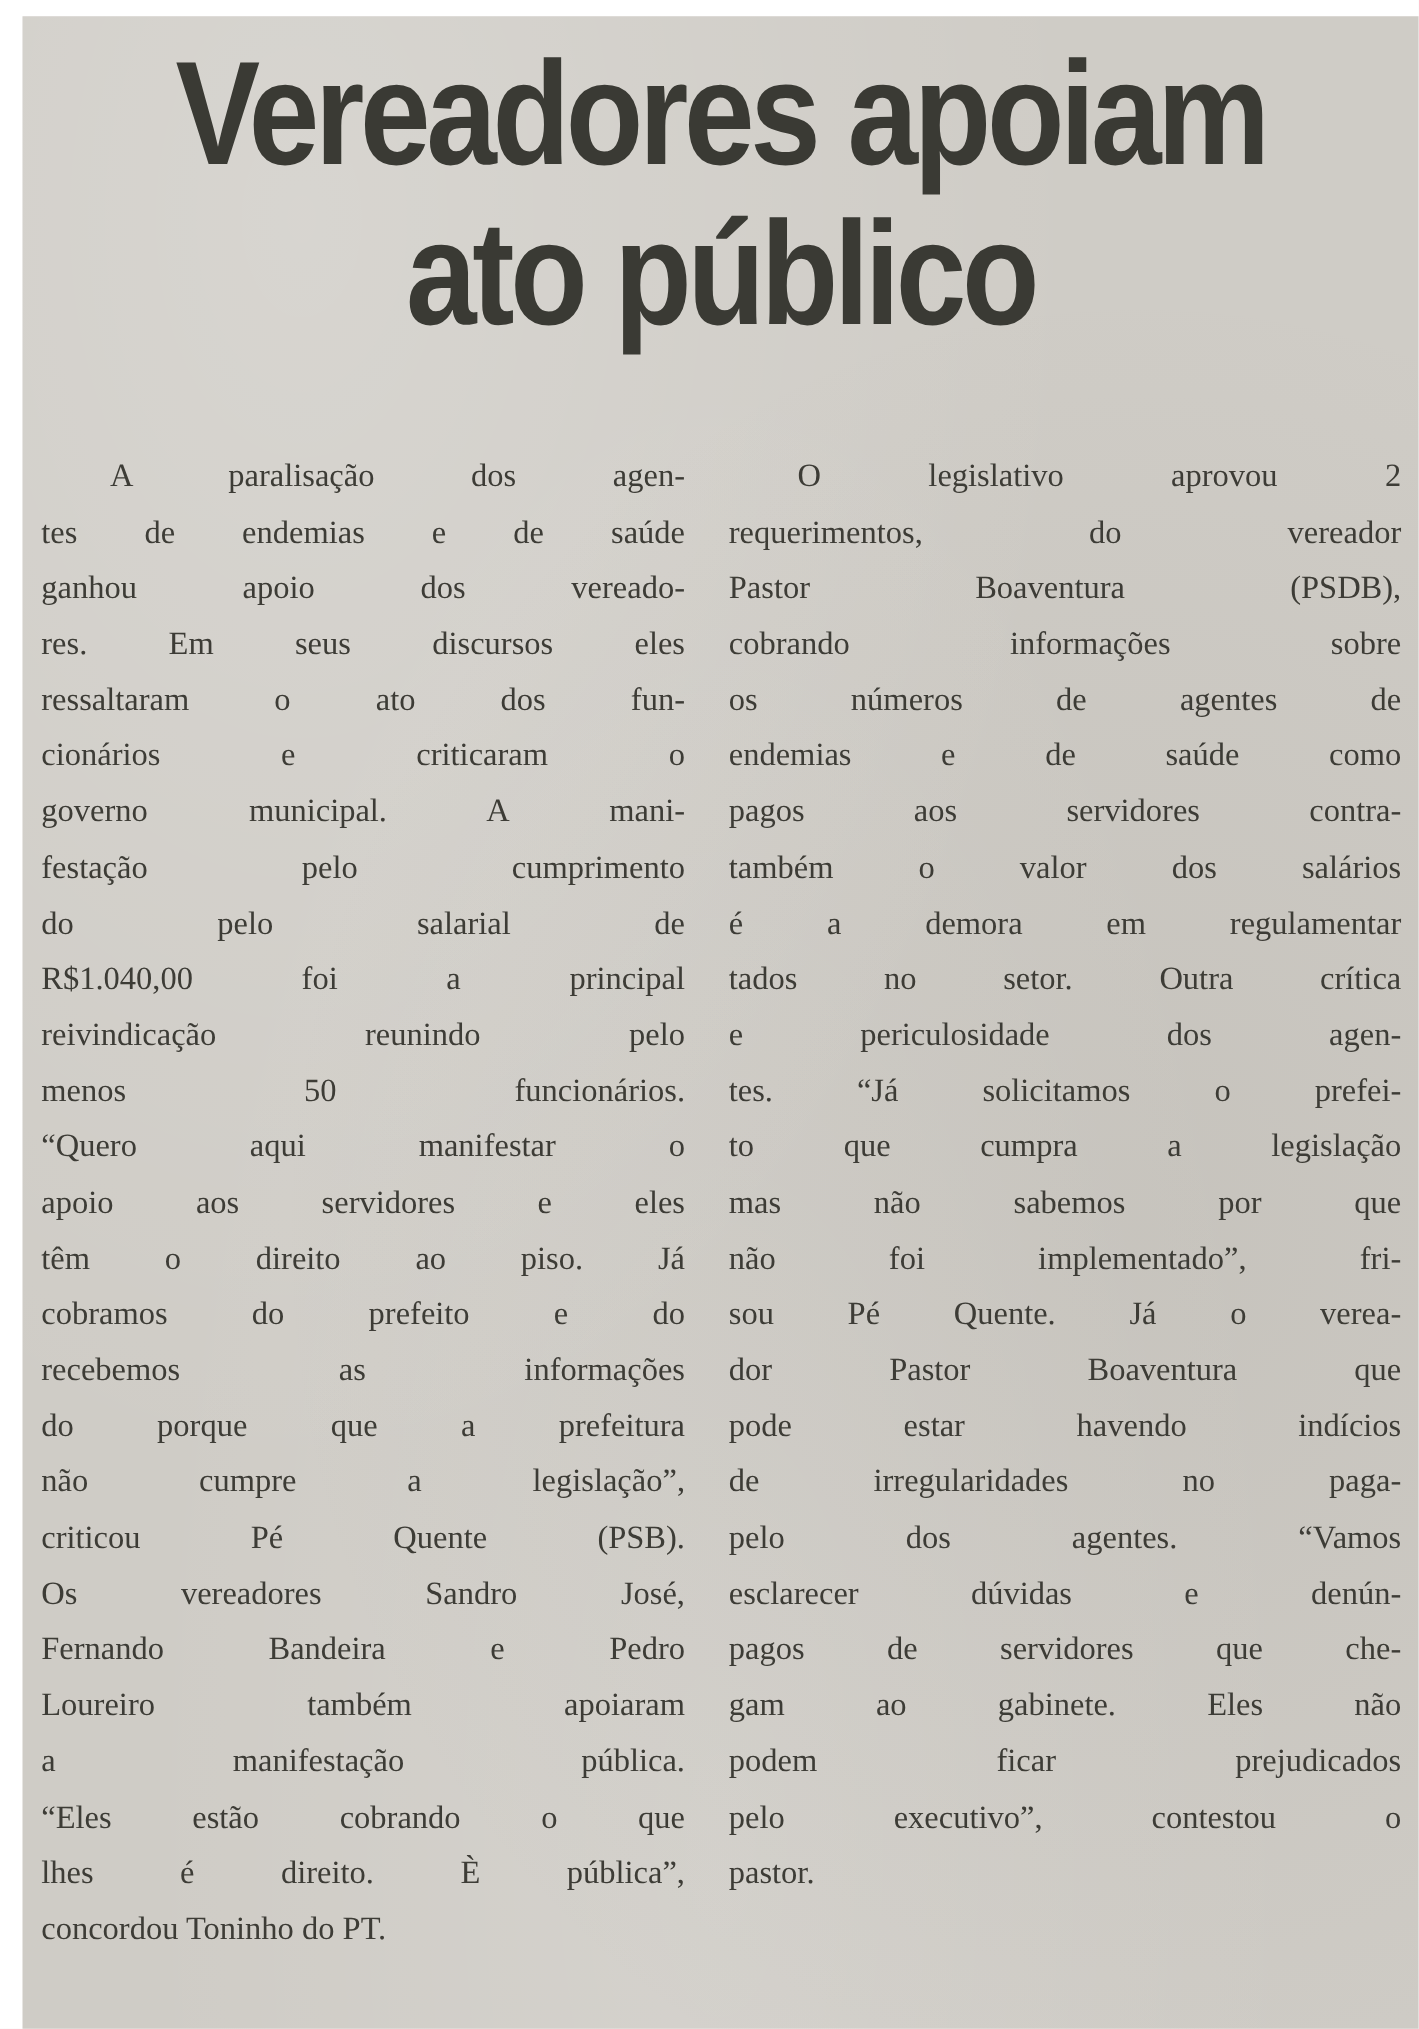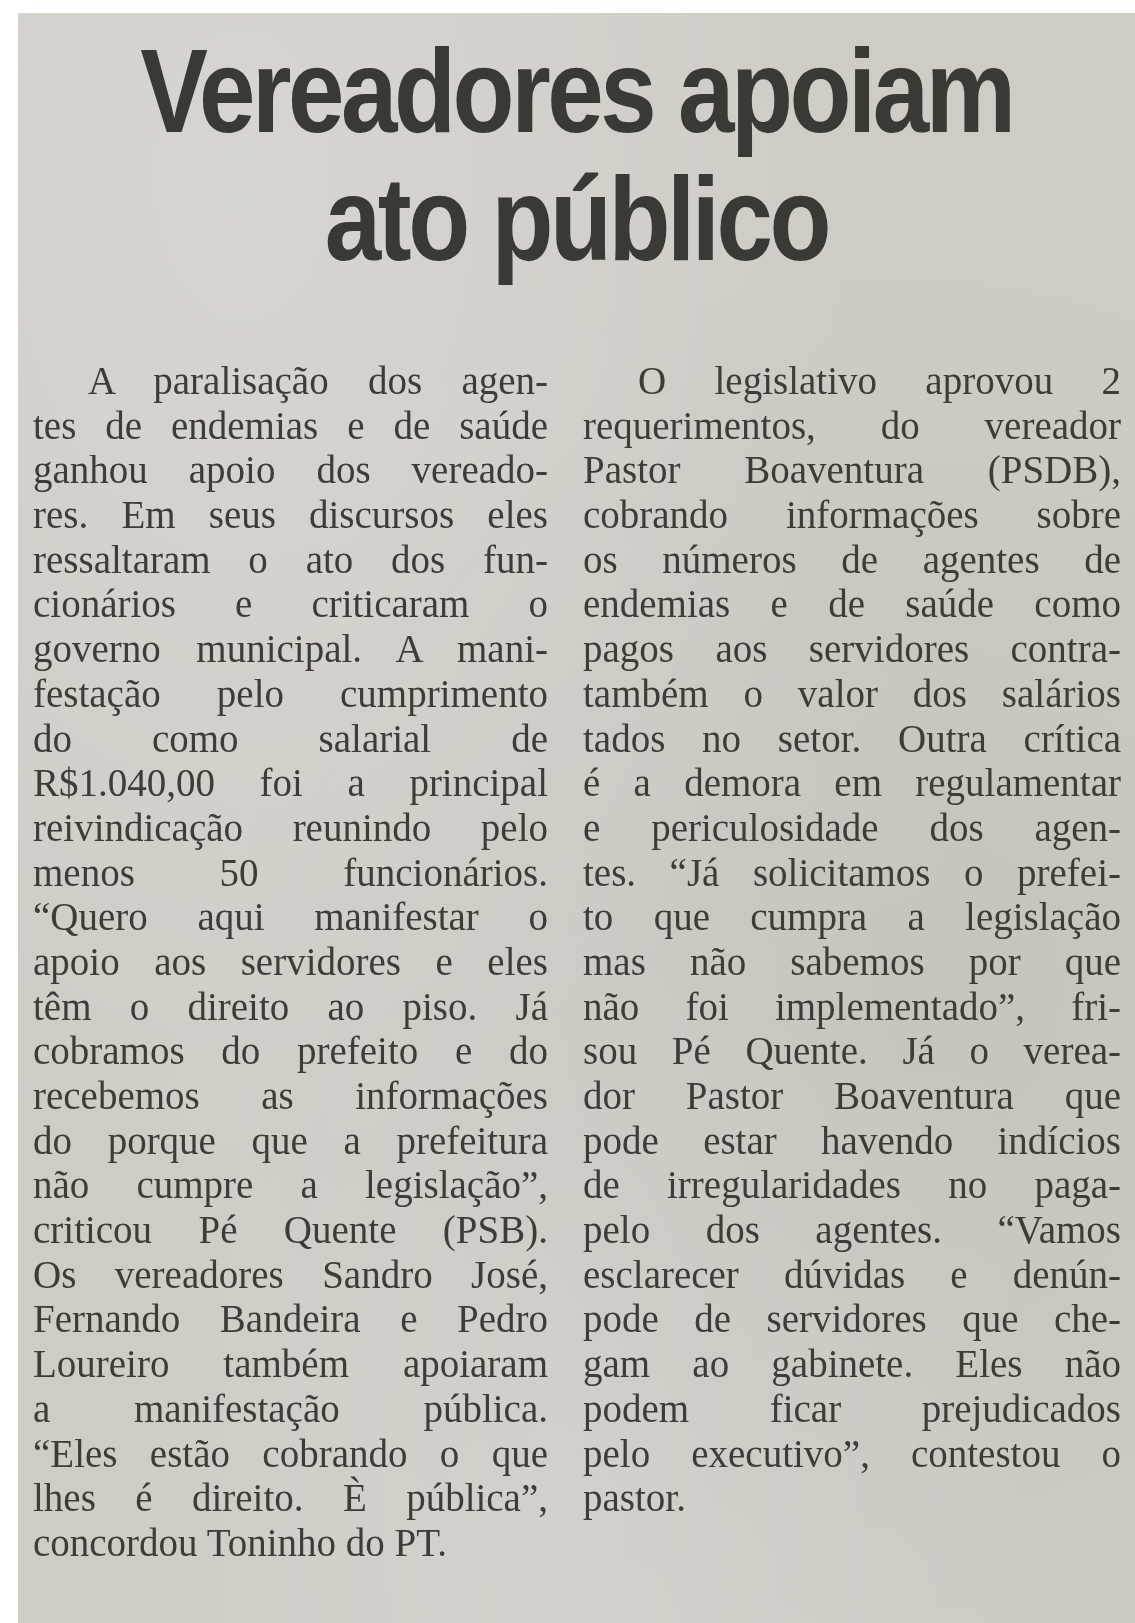--- a/index.html
+++ b/index.html
@@ -43,21 +43,21 @@
       margin: 0;
     }
     .headline .line {
       display: block;
       white-space: nowrap;
     }
     .column {
       position: absolute;
       top: 346px;
       font-family: "Liberation Serif", serif;
-      font-size: 39px;
+      font-size: 26px;
       line-height: 44.7px;
       color: #3d3c36;
       text-align: justify;
     }
     .column .ln {
       display: block;
       white-space: nowrap;
       text-align: justify;
       text-align-last: justify;
       height: 44.7px;
@@ -89,21 +89,21 @@
 
   <div class="column col-left">
     <span class="ln indent">A paralisação dos agen-</span>
     <span class="ln">tes de endemias e de saúde</span>
     <span class="ln">ganhou apoio dos vereado-</span>
     <span class="ln">res. Em seus discursos eles</span>
     <span class="ln">ressaltaram o ato dos fun-</span>
     <span class="ln">cionários e criticaram o</span>
     <span class="ln">governo municipal. A mani-</span>
     <span class="ln">festação pelo cumprimento</span>
-    <span class="ln">do como salarial de</span>
+    <span class="ln">do pelo salarial de</span>
     <span class="ln">R$1.040,00 foi a principal</span>
     <span class="ln">reivindicação reunindo pelo</span>
     <span class="ln">menos 50 funcionários.</span>
     <span class="ln">“Quero aqui manifestar o</span>
     <span class="ln">apoio aos servidores e eles</span>
     <span class="ln">têm o direito ao piso. Já</span>
     <span class="ln">cobramos do prefeito e do</span>
     <span class="ln">recebemos as informações</span>
     <span class="ln">do porque que a prefeitura</span>
     <span class="ln">não cumpre a legislação”,</span>
@@ -119,33 +119,33 @@
 
   <div class="column col-right">
     <span class="ln indent">O legislativo aprovou 2</span>
     <span class="ln">requerimentos, do vereador</span>
     <span class="ln">Pastor Boaventura (PSDB),</span>
     <span class="ln">cobrando informações sobre</span>
     <span class="ln">os números de agentes de</span>
     <span class="ln">endemias e de saúde como</span>
     <span class="ln">pagos aos servidores contra-</span>
     <span class="ln">também o valor dos salários</span>
+    <span class="ln">é a demora em regulamentar</span>
     <span class="ln">tados no setor. Outra crítica</span>
-    <span class="ln">é a demora em regulamentar</span>
     <span class="ln">e periculosidade dos agen-</span>
     <span class="ln">tes. “Já solicitamos o prefei-</span>
     <span class="ln">to que cumpra a legislação</span>
     <span class="ln">mas não sabemos por que</span>
     <span class="ln">não foi implementado”, fri-</span>
     <span class="ln">sou Pé Quente. Já o verea-</span>
     <span class="ln">dor Pastor Boaventura que</span>
     <span class="ln">pode estar havendo indícios</span>
     <span class="ln">de irregularidades no paga-</span>
     <span class="ln">pelo dos agentes. “Vamos</span>
     <span class="ln">esclarecer dúvidas e denún-</span>
-    <span class="ln">pode de servidores que che-</span>
+    <span class="ln">pagos de servidores que che-</span>
     <span class="ln">gam ao gabinete. Eles não</span>
     <span class="ln">podem ficar prejudicados</span>
     <span class="ln">pelo executivo”, contestou o</span>
     <span class="ln last">pastor.</span>
   </div>
 
 </div>
 
 </body></html>

